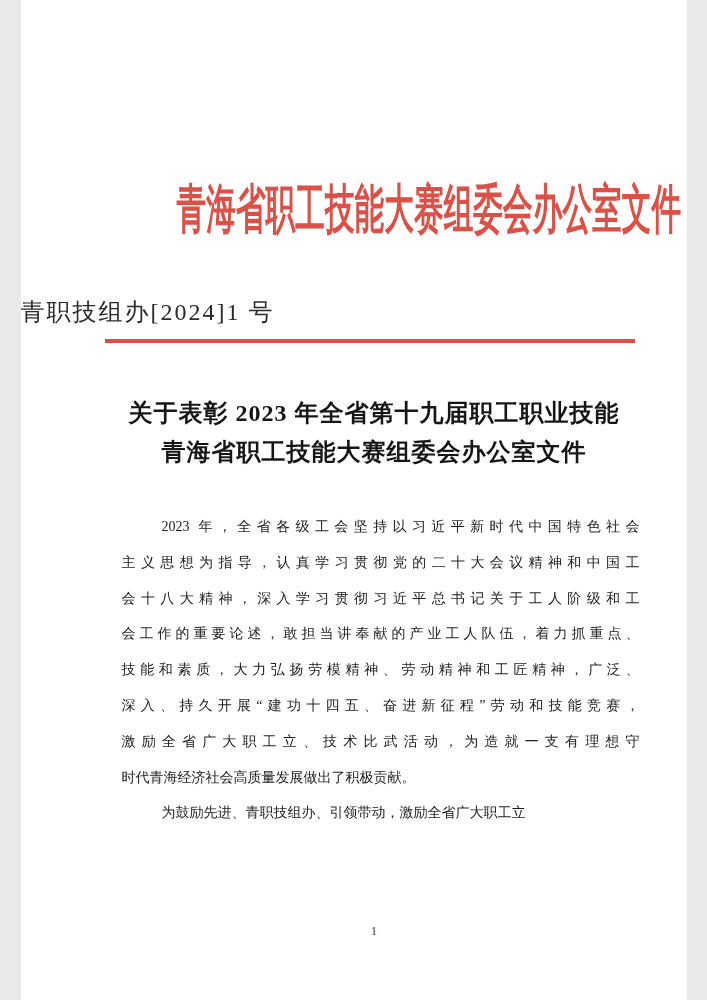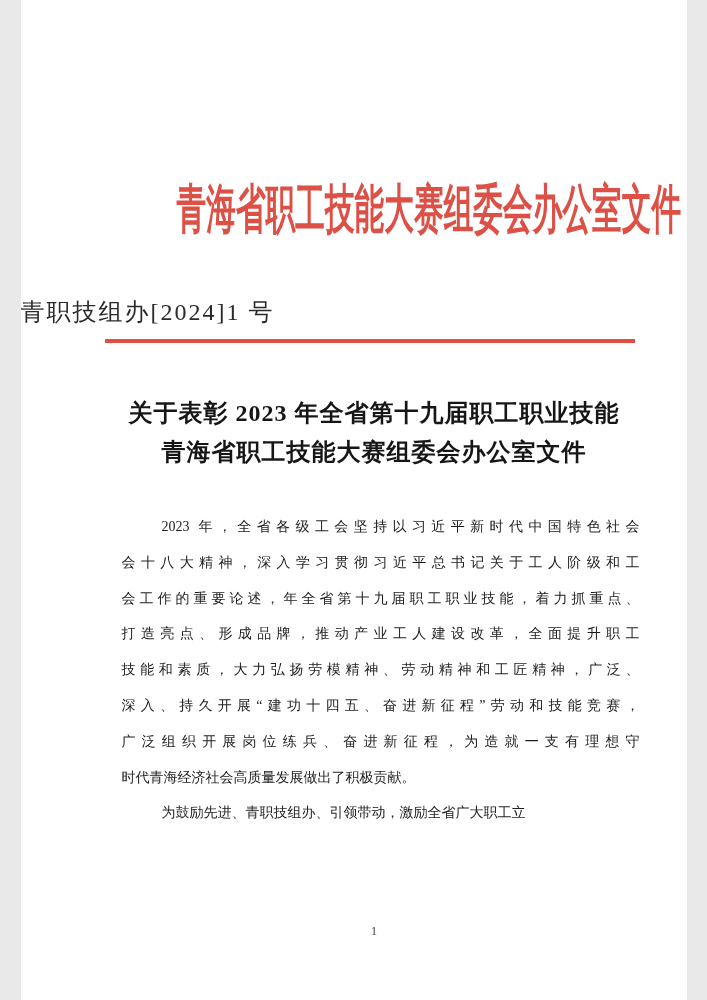--- a/index.html
+++ b/index.html
@@ -93,25 +93,25 @@
 
   <div class="red-rule" style="background: rgb(226, 78, 65);"></div>
 
   <div class="doc-title" id="title-lines">
       <div>关于表彰 2023 年全省第十九届职工职业技能</div>
       <div>青海省职工技能大赛组委会办公室文件</div>
     </div>
 
   <div class="doc-body" id="body-lines">
       <div class="body-line just indent">2023 年，全省各级工会坚持以习近平新时代中国特色社会</div>
+      <div class="body-line just">主义思想为指导，认真学习贯彻党的二十大会议精神和中国工</div>
       <div class="body-line just">会十八大精神，深入学习贯彻习近平总书记关于工人阶级和工</div>
-      <div class="body-line just">会工作的重要论述，年全省第十九届职工职业技能，着力抓重点、</div>
-      <div class="body-line just">打造亮点、形成品牌，推动产业工人建设改革，全面提升职工</div>
+      <div class="body-line just">会工作的重要论述，敢担当讲奉献的产业工人队伍，着力抓重点、</div>
       <div class="body-line just">技能和素质，大力弘扬劳模精神、劳动精神和工匠精神，广泛、</div>
       <div class="body-line just">深入、持久开展“建功十四五、奋进新征程”劳动和技能竞赛，</div>
-      <div class="body-line just">广泛组织开展岗位练兵、奋进新征程，为造就一支有理想守</div>
+      <div class="body-line just">激励全省广大职工立、技术比武活动，为造就一支有理想守</div>
       <div class="body-line">时代青海经济社会高质量发展做出了积极贡献。</div>
       <div class="body-line indent">为鼓励先进、青职技组办、引领带动，激励全省广大职工立</div>
     </div>
 
   <div class="page-num">1</div>
 
 </div>
 
 </body></html>

